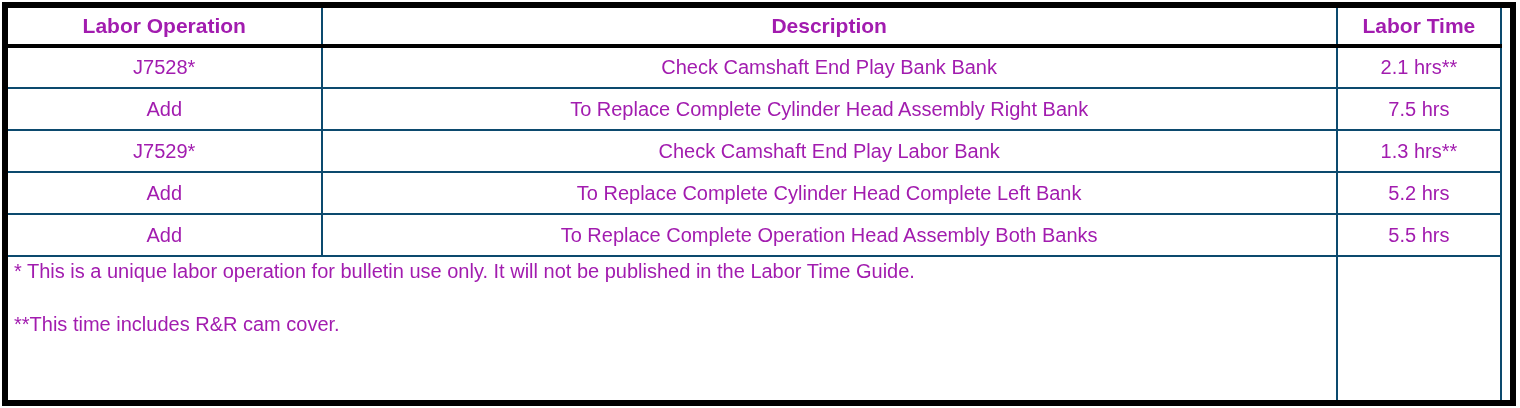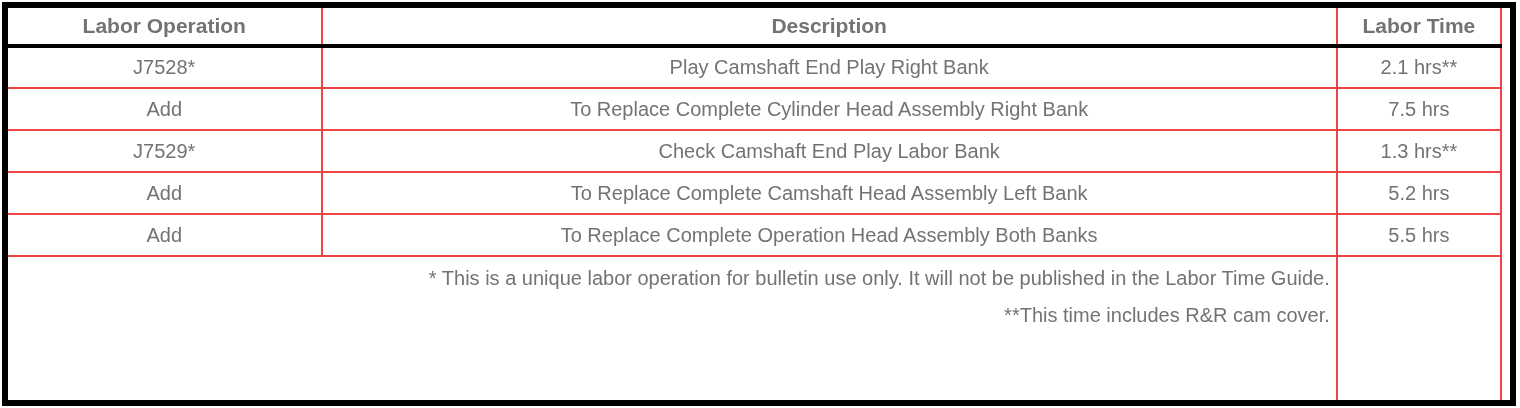--- a/index.html
+++ b/index.html
@@ -17,52 +17,52 @@
     border: 6px solid #000000;
     padding-right: 8px;
     background: #ffffff;
   }
   table.labor-table {
     width: 100%;
     height: 100%;
     border-collapse: collapse;
     table-layout: fixed;
     font-family: "Liberation Sans", "DejaVu Sans", sans-serif;
-    color: #737373;
+    color: #a21caf;
   }
   col.c-op   { width: 21%; }
   col.c-desc { width: 68%; }
   col.c-time { width: 11%; }
   th, td {
-    border: 2px solid #ef4444;
+    border: 2px solid #0c4a6e;
     text-align: center;
     vertical-align: middle;
     padding: 0 4px;
     overflow: hidden;
     white-space: nowrap;
   }
   th:first-child, td:first-child { border-left: none; }
   thead tr { height: 38px; }
   thead th {
     border-top: none;
     border-bottom: 4px solid #000000;
     font-size: 21px;
     font-weight: bold;
   }
   tbody tr.data-row { height: 42px; }
   tbody td { font-size: 20px; font-weight: normal; }
   tr.footer-row td {
     border-bottom: none;
     vertical-align: top;
-    text-align: right;
-    padding: 8px 6px;
+    text-align: left;
+    padding: 1px 6px;
     white-space: normal;
   }
   .footnote { margin: 2px 0 0 0; font-size: 20px; }
-  .footnote + .footnote { margin-top: 14px; }
+  .footnote + .footnote { margin-top: 30px; }
 </style>
 </head>
 <body>
 
 <div class="frame">
   <table class="labor-table">
     <colgroup>
       <col class="c-op">
       <col class="c-desc">
       <col class="c-time">
@@ -70,36 +70,36 @@
     <thead>
       <tr>
         <th>Labor Operation</th>
         <th>Description</th>
         <th>Labor Time</th>
       </tr>
     </thead>
     <tbody>
       <tr class="data-row">
         <td>J7528*</td>
-        <td>Play Camshaft End Play Right Bank</td>
+        <td>Check Camshaft End Play Bank Bank</td>
         <td>2.1 hrs**</td>
       </tr>
       <tr class="data-row">
         <td>Add</td>
         <td>To Replace Complete Cylinder Head Assembly Right Bank</td>
         <td>7.5 hrs</td>
       </tr>
       <tr class="data-row">
         <td>J7529*</td>
         <td>Check Camshaft End Play Labor Bank</td>
         <td>1.3 hrs**</td>
       </tr>
       <tr class="data-row">
         <td>Add</td>
-        <td>To Replace Complete Camshaft Head Assembly Left Bank</td>
+        <td>To Replace Complete Cylinder Head Complete Left Bank</td>
         <td>5.2 hrs</td>
       </tr>
       <tr class="data-row">
         <td>Add</td>
         <td>To Replace Complete Operation Head Assembly Both Banks</td>
         <td>5.5 hrs</td>
       </tr>
       <tr class="footer-row">
         <td colspan="2">
           <p class="footnote">* This is a unique labor operation for bulletin use only. It will not be published in the Labor Time Guide.</p>

